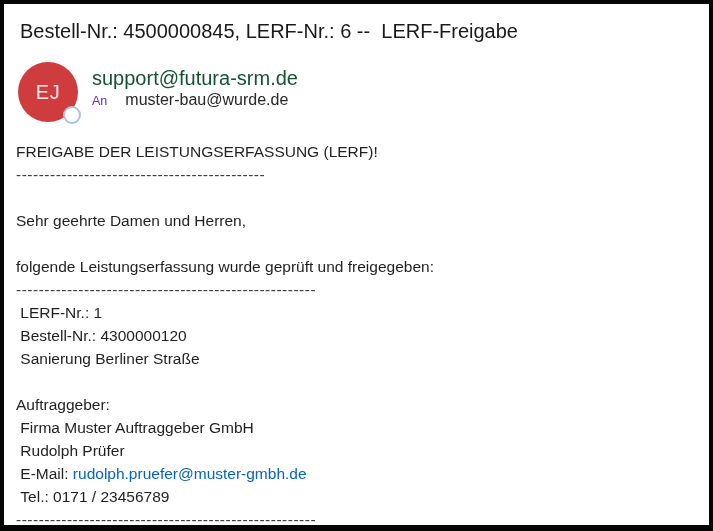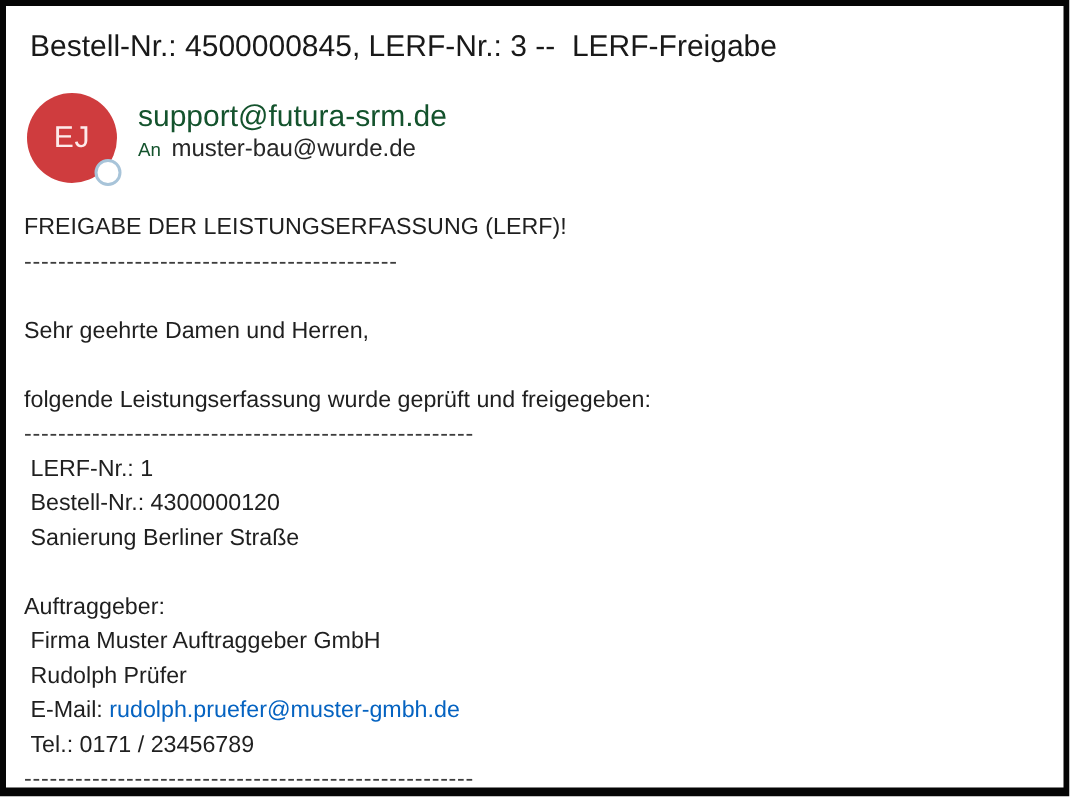--- a/index.html
+++ b/index.html
@@ -29,37 +29,37 @@
     color: #fdeaea; font-size: 20px; letter-spacing: 0.5px;
   }
   .presence {
     position: absolute; right: -3px; bottom: -2px;
     width: 14px; height: 14px; border-radius: 50%;
     background: #ffffff; border: 2px solid #a8c4d9;
   }
   .sender-info { margin-left: 14px; padding-top: 6px; }
   .sender-email { font-size: 20px; line-height: 21px; color: #14532d; }
   .to-line { display: flex; align-items: baseline; margin-top: 2px; }
-  .to-label { font-size: 12.5px; color: #14532d; margin-right: 7px; }
+  .to-label { font-size: 12.5px; color: #6d28d9; margin-right: 18px; }
   .recipient-email { font-size: 16px; color: #272727; }
   .email-body {
     margin: 18px 0 0 12px;
     font-size: 15.5px; line-height: 23px; color: #1f1f1f;
     white-space: pre-wrap;
   }
   .line { min-height: 23px; }
   .line.dashes { color: #3d3d3d; letter-spacing: 0.5px; }
   .email-link { color: #0563c1; cursor: pointer; }
 </style>
 </head>
 <body>
 
 <div class="frame">
 
-  <div class="subject">Bestell-Nr.: 4500000845, LERF-Nr.: 3 --  LERF-Freigabe</div>
+  <div class="subject">Bestell-Nr.: 4500000845, LERF-Nr.: 6 --  LERF-Freigabe</div>
 
   <div class="sender-row">
     <div class="avatar" style="background: rgb(207, 60, 62);">
       <span class="avatar-initials">EJ</span>
       <span class="presence"></span>
     </div>
     <div class="sender-info">
       <div class="sender-email">support@futura-srm.de</div>
       <div class="to-line">
         <span class="to-label">An</span>

